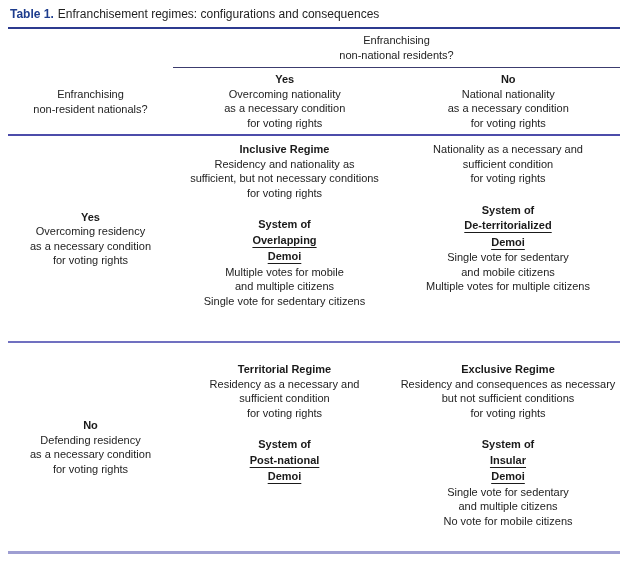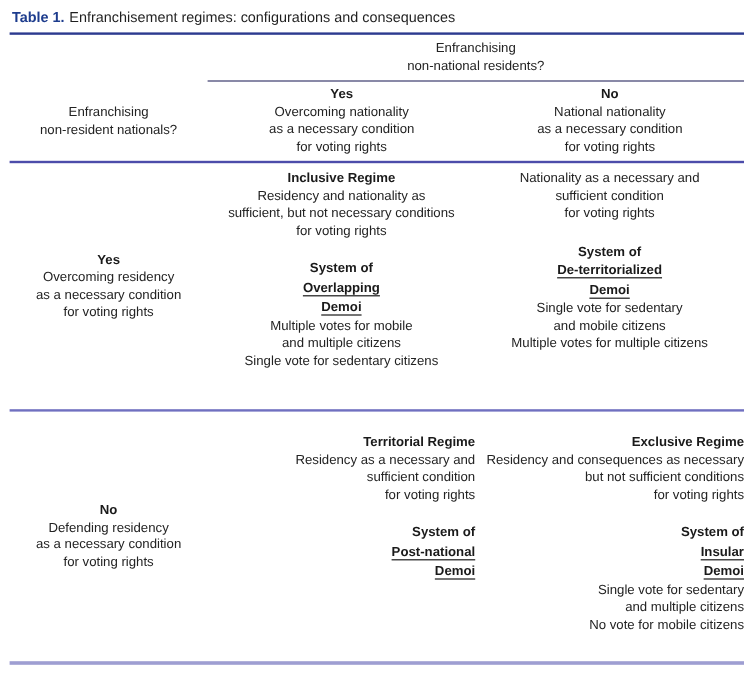--- a/index.html
+++ b/index.html
@@ -78,21 +78,21 @@
     text-align: center;
     font-size: 11px;
     line-height: 14.5px;
   }
   .body-cell {
     text-align: center;
     font-size: 11px;
     line-height: 14.5px;
   }
   .body-cell-r1 { padding-top: 6px; }
-  .body-cell-r2 { padding-top: 19px; text-align: right; }
+  .body-cell-r2 { padding-top: 19px; }
   .ml { white-space: pre-line; }
   .regime { font-size: 11px; }
   .system-block { margin-top: 17px; }
   .system-name {
     line-height: 16.5px;
     text-decoration: underline;
     text-decoration-thickness: 1px;
     text-underline-offset: 3px;
   }
   .consequence { }

